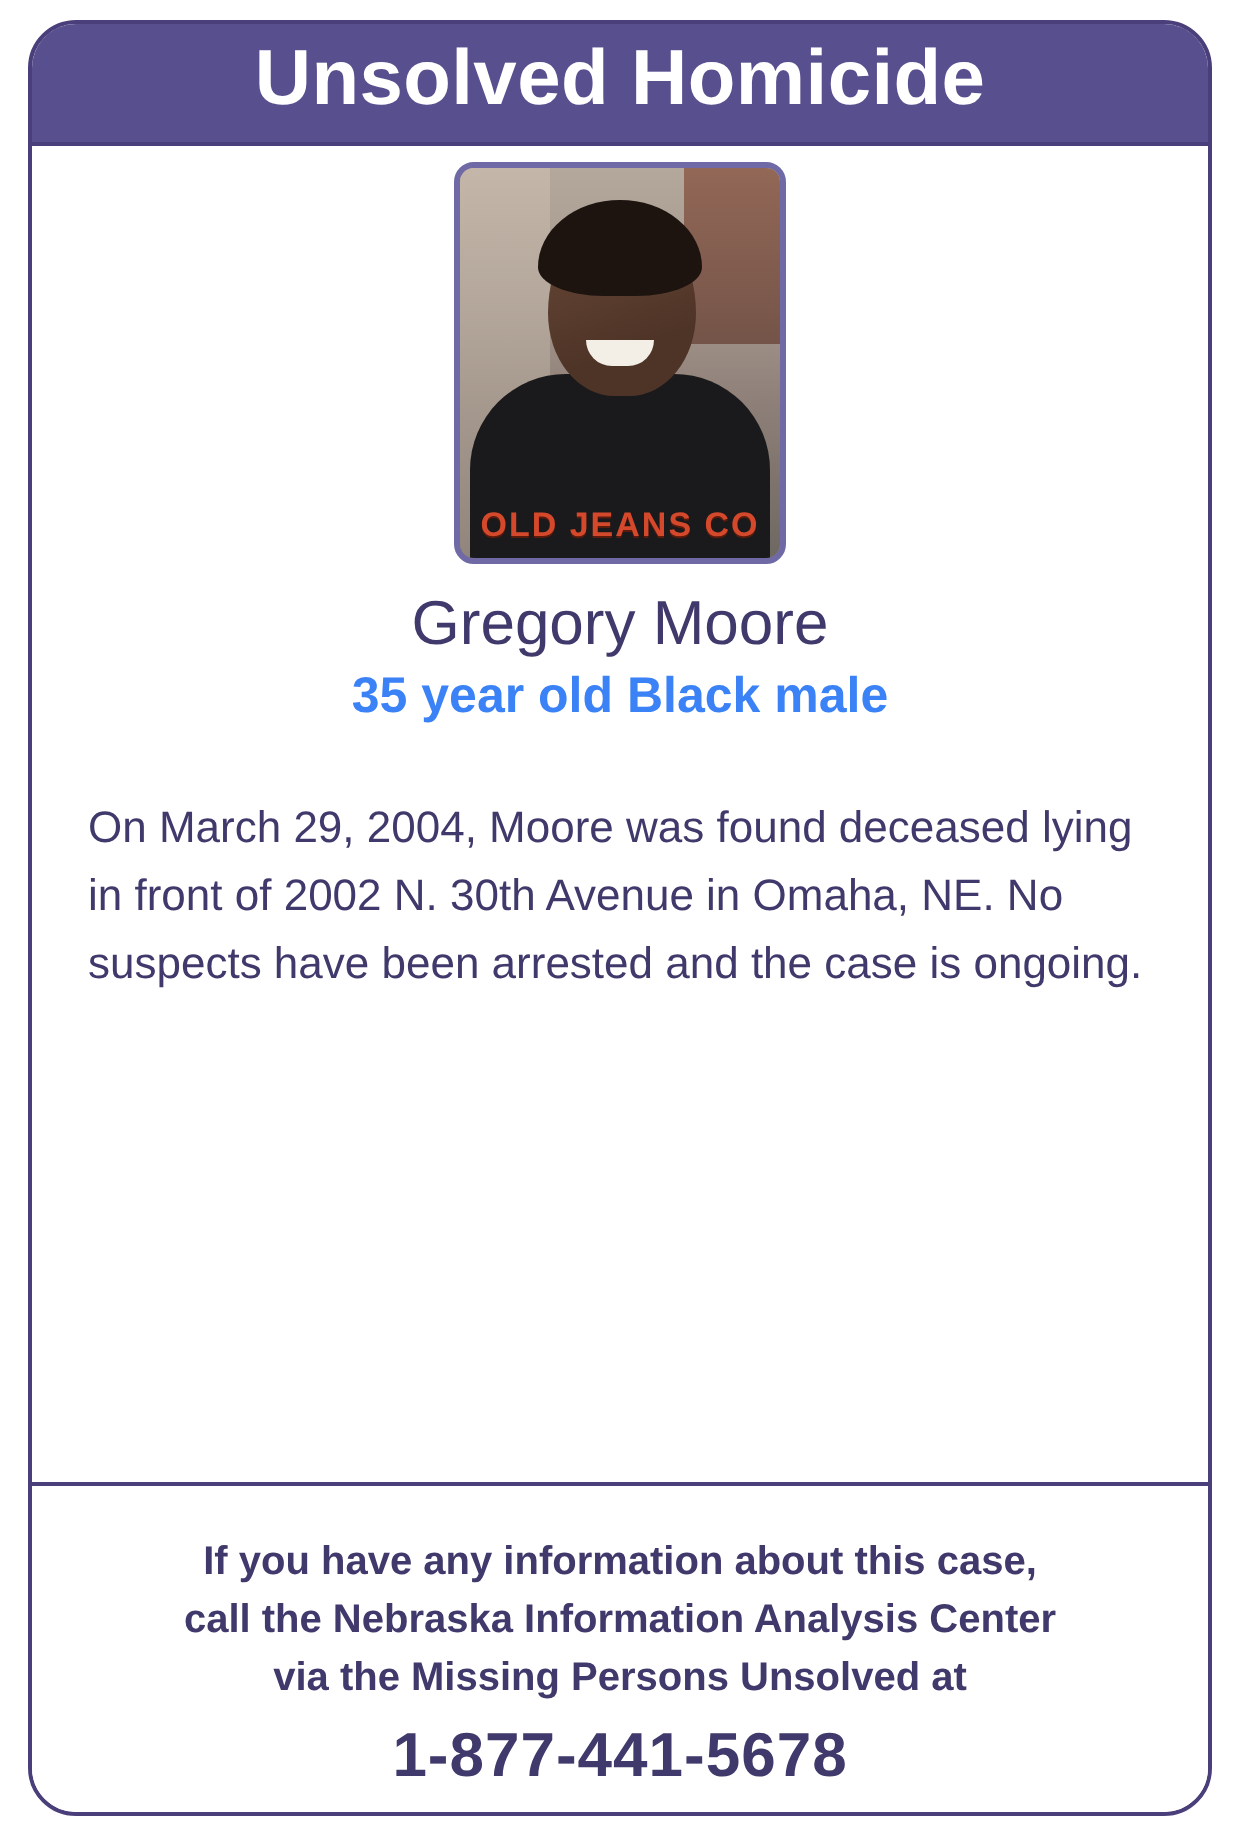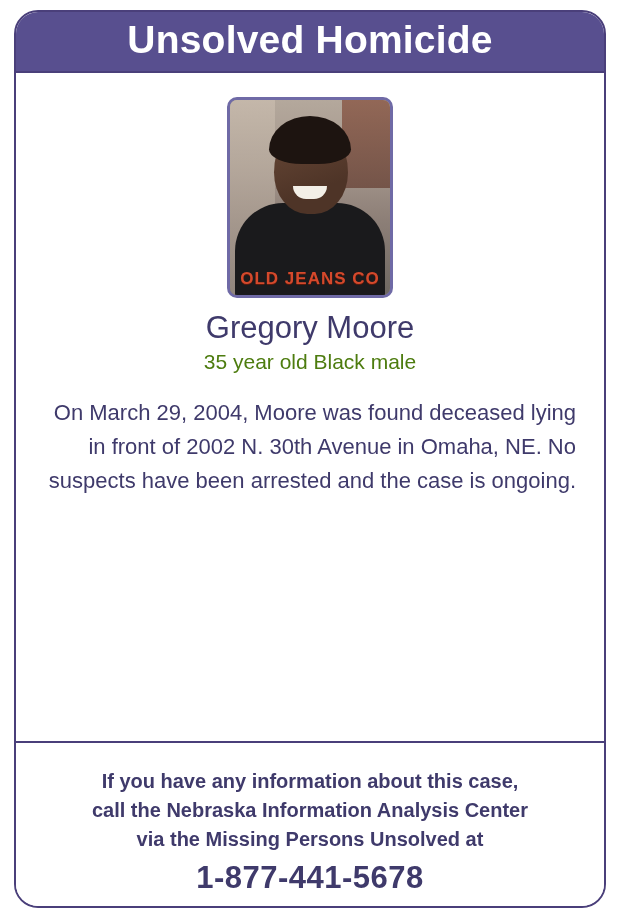--- a/index.html
+++ b/index.html
@@ -49,21 +49,21 @@
     letter-spacing: 0.2px;
     line-height: 1.05;
   }
 
   
   .body {
     flex: 1 1 auto;
     display: flex;
     flex-direction: column;
     align-items: center;
-    padding-top: 24px;
+    padding-top: 8px;
   }
 
   .photo-frame {
     width: 160px;
     height: 195px;
     border: 3px solid #6f6aa6;
     border-radius: 10px;
     overflow: hidden;
     position: relative;
     background: #9a8e84;
@@ -142,29 +142,29 @@
   }
 
   .person-name {
     margin-top: 12px;
     font-size: 31px;
     color: #3f3a6b;
     font-weight: 500;
   }
   .person-desc {
     margin-top: 4px;
-    font-size: 21px;
-    color: #4d7c0f;
-    font-weight: normal;
+    font-size: 25px;
+    color: #3b82f6;
+    font-weight: bold;
   }
 
   .narrative {
-    margin-top: 22px;
+    margin-top: 34px;
     width: 532px;
-    text-align: right;
+    text-align: left;
     color: #3f3a6b;
     font-size: 22px;
     line-height: 1.55;
   }
 
   
   .footer {
     border-top: 2px solid #4a3f7a;
     background: #ffffff;
     text-align: center;

